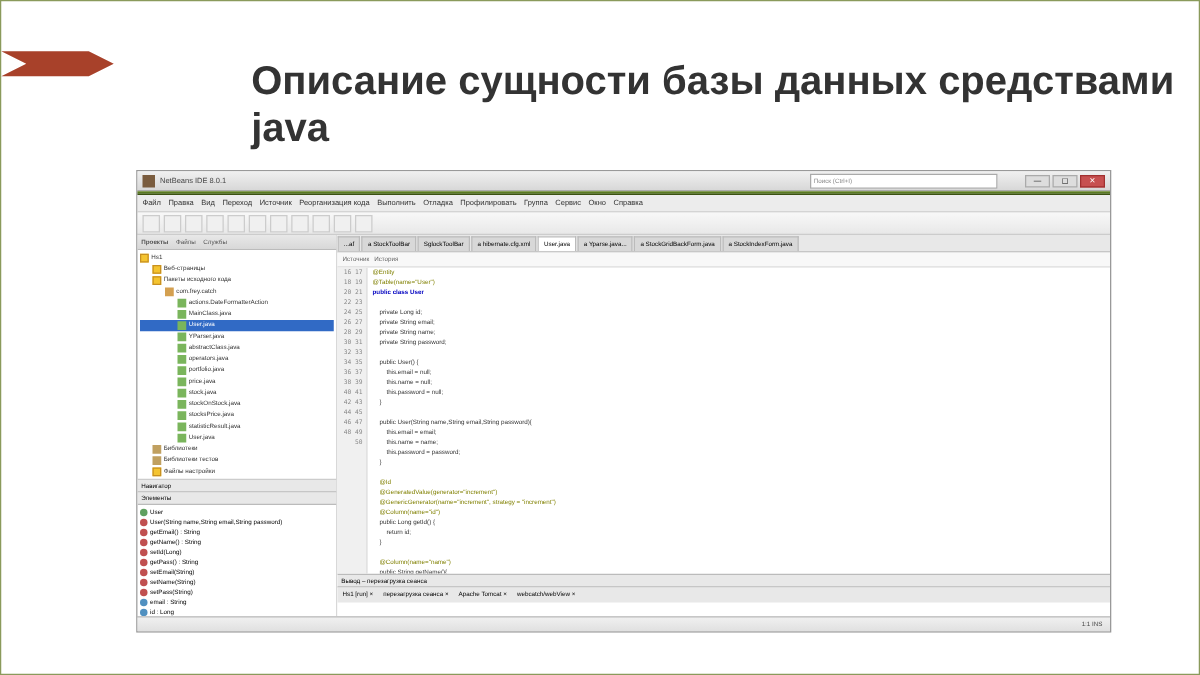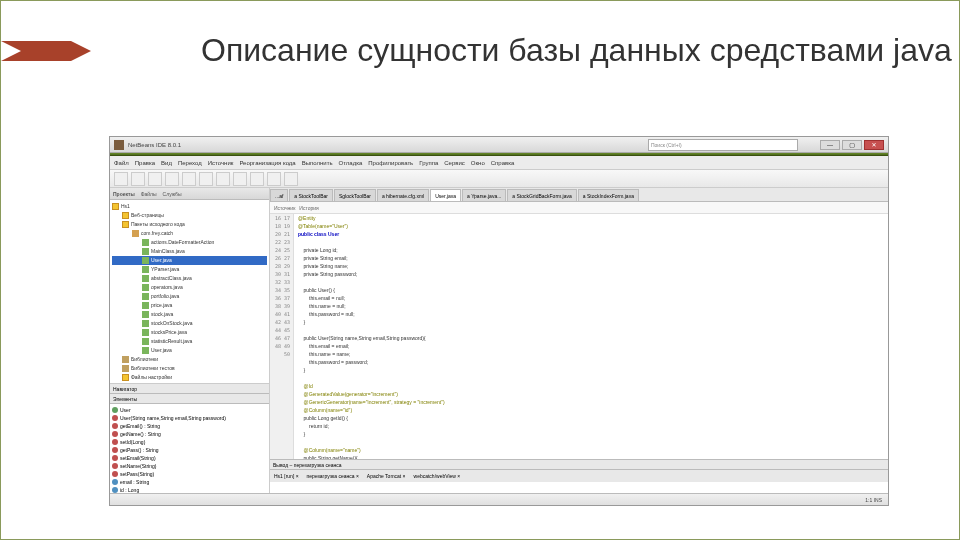--- a/index.html
+++ b/index.html
@@ -1,20 +1,20 @@
 <!DOCTYPE html>
 <html><head>
 <meta charset="utf-8">
 <style>
 *{margin:0;padding:0;box-sizing:border-box;font-family:Arial,sans-serif}
 body{width:960px;height:540px;background:#fff;position:relative;overflow:hidden}
 .slide{width:100%;height:100%;border:1px solid #8a9a5b;position:relative}
 .deco{position:absolute;left:0;top:30px;width:110px;height:40px}
 .deco svg{width:100%;height:100%}
-.title{position:absolute;left:200px;top:30px;font-size:32px;font-weight:400;color:#333;line-height:1.2}
+.title{position:absolute;left:200px;top:44px;font-size:32px;font-weight:700;color:#333;line-height:1.2}
 .ide{position:absolute;left:108px;top:135px;width:780px;height:370px;background:#ececec;border:1px solid #999;font-size:6px;display:flex;flex-direction:column}
 .ide-titlebar{height:16px;background:linear-gradient(#f0f0f0,#d8d8d8);display:flex;align-items:center;padding:0 4px;border-bottom:1px solid #aaa}
 .ide-icon{width:10px;height:10px;background:#7a5c3e;margin-right:4px}
 .ide-titletext{color:#444}
 .win-btns{margin-left:auto;display:flex;gap:2px}
 .win-btn{width:20px;height:10px;background:#ddd;border:1px solid #aaa;font-size:6px;text-align:center;line-height:8px}
 .win-btn.close{background:#c75050;color:#fff;border-color:#a03030}
 .searchbox{position:absolute;right:90px;top:2px;width:150px;height:12px;background:#fff;border:1px solid #aaa;font-size:5px;padding:0 2px;display:flex;align-items:center;color:#888}
 .menubar{height:14px;background:#ececec;display:flex;align-items:center;padding:0 4px;gap:6px;color:#333;border-bottom:1px solid #ccc}
 .toolbar{height:18px;background:linear-gradient(#f8f8f8,#e8e8e8);border-bottom:1px solid #ccc;display:flex;align-items:center;padding:0 4px;gap:3px}

